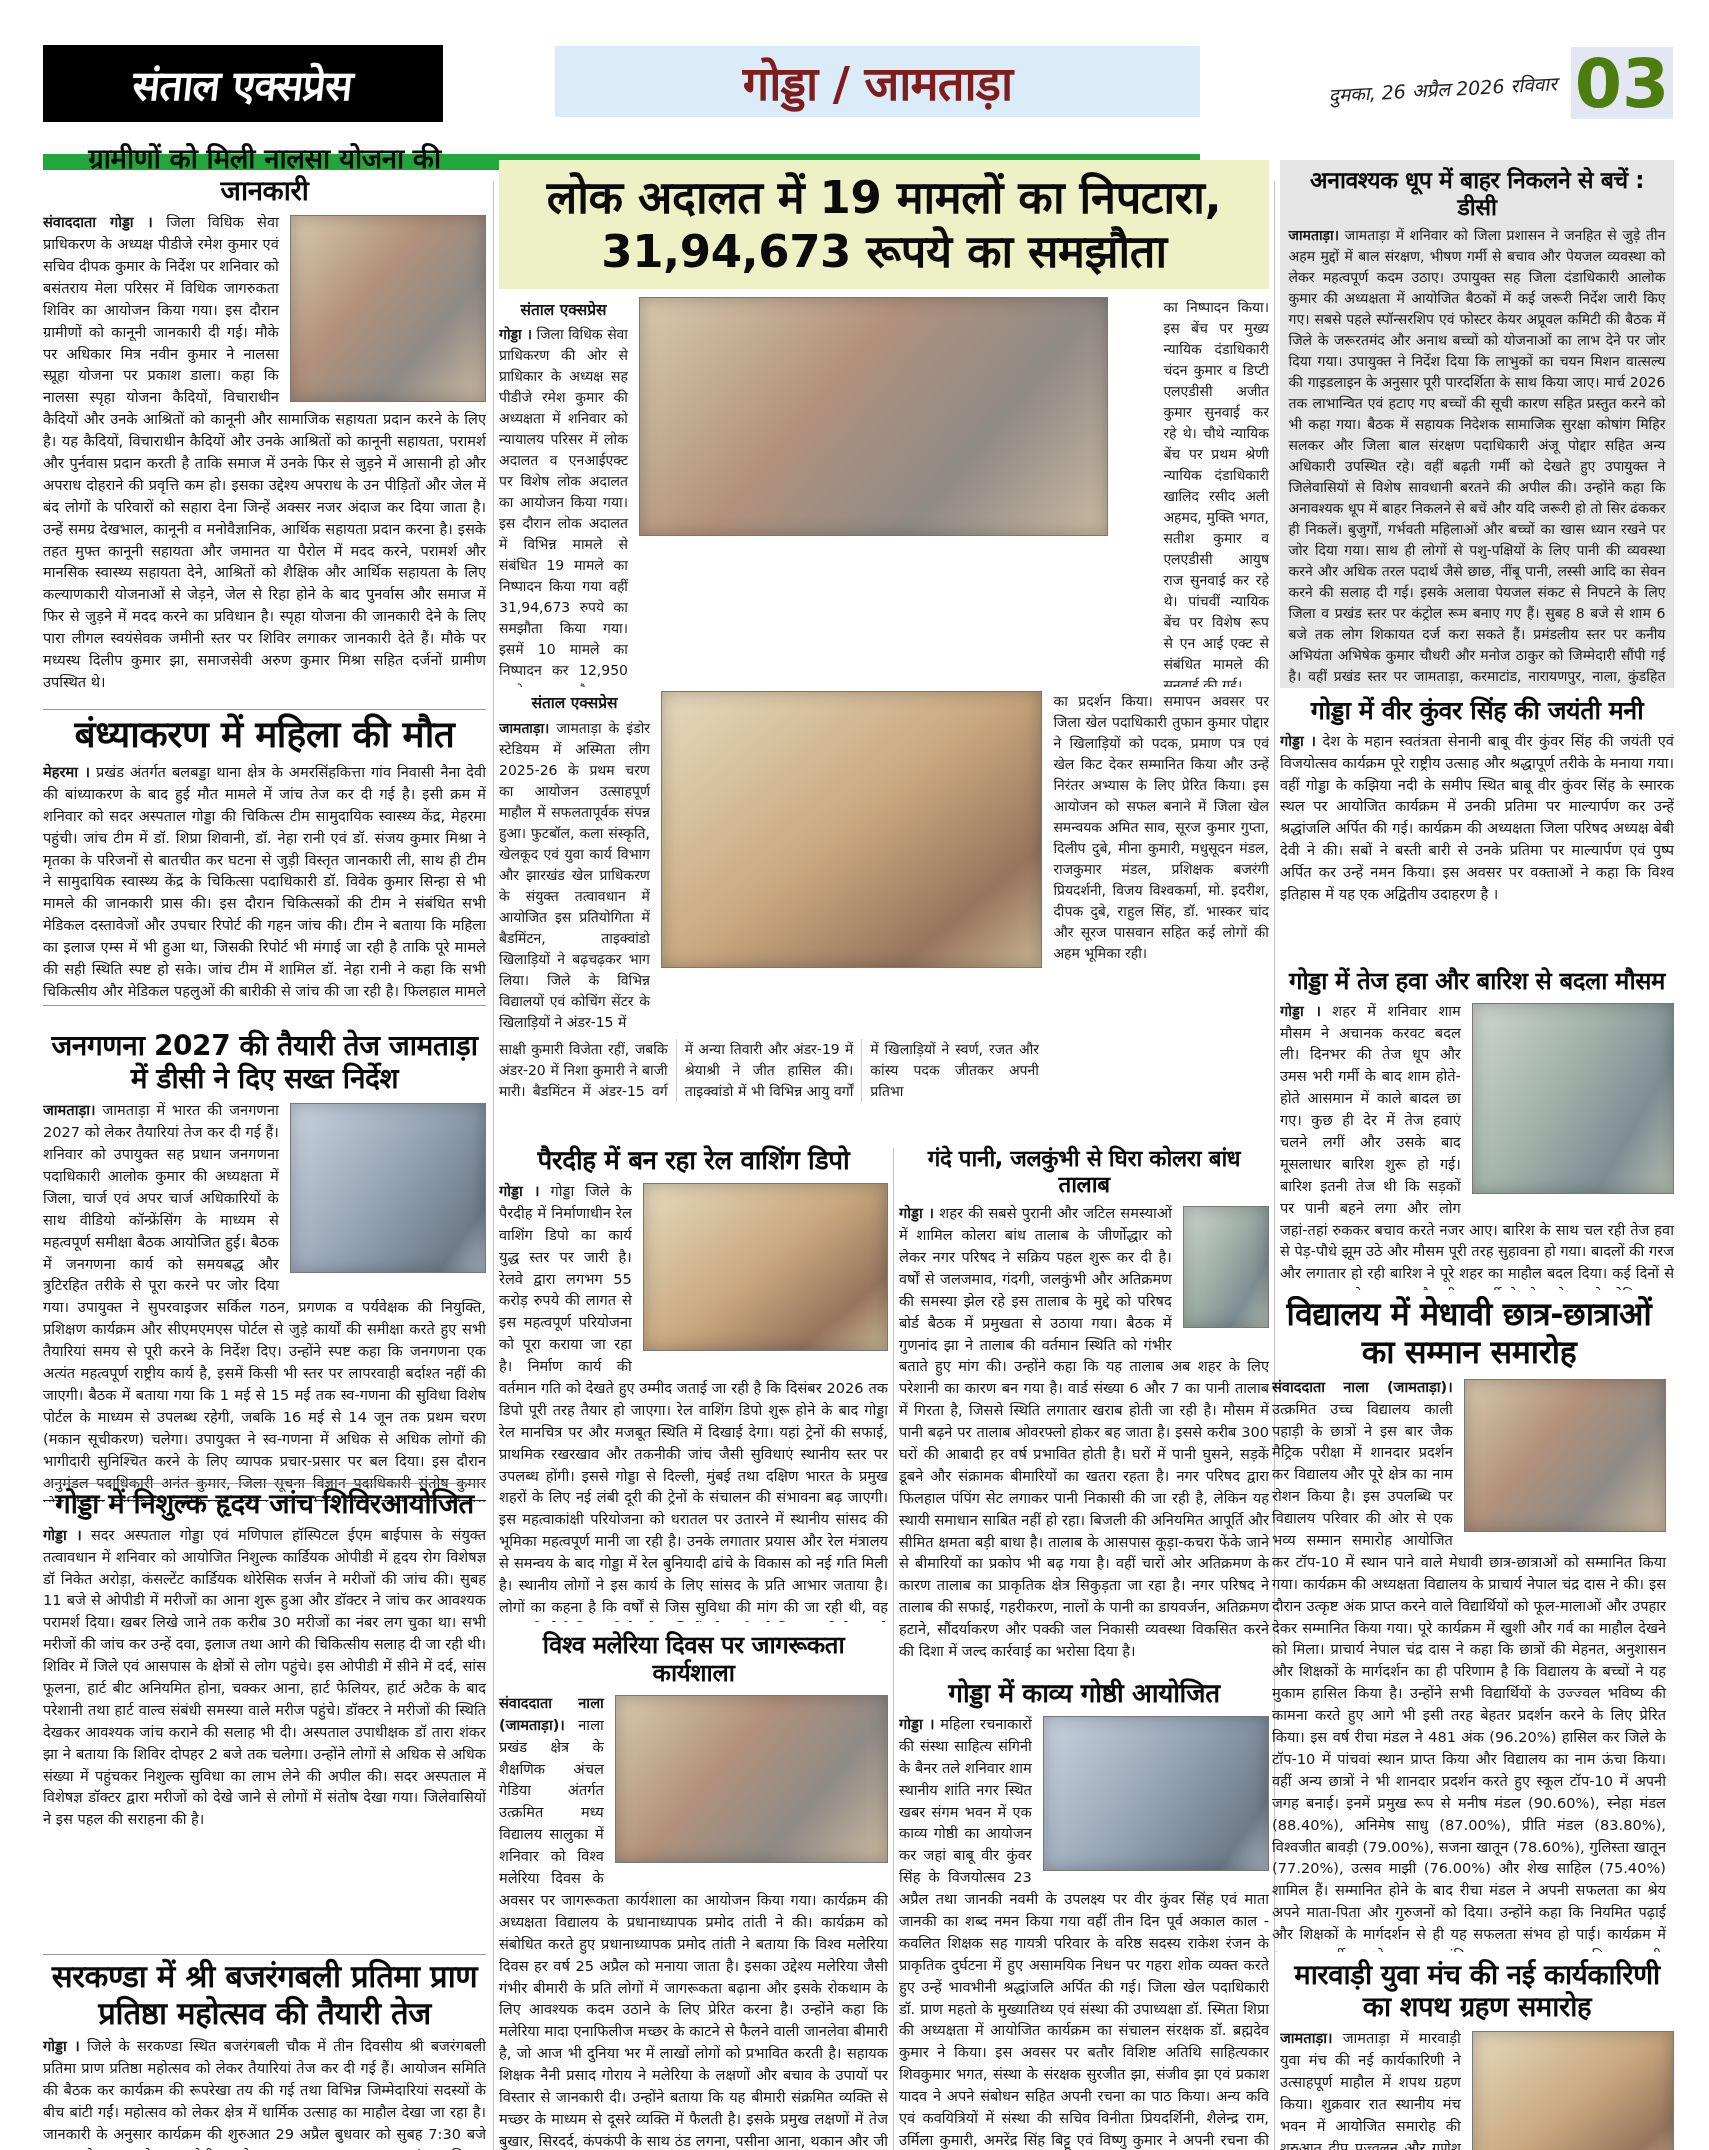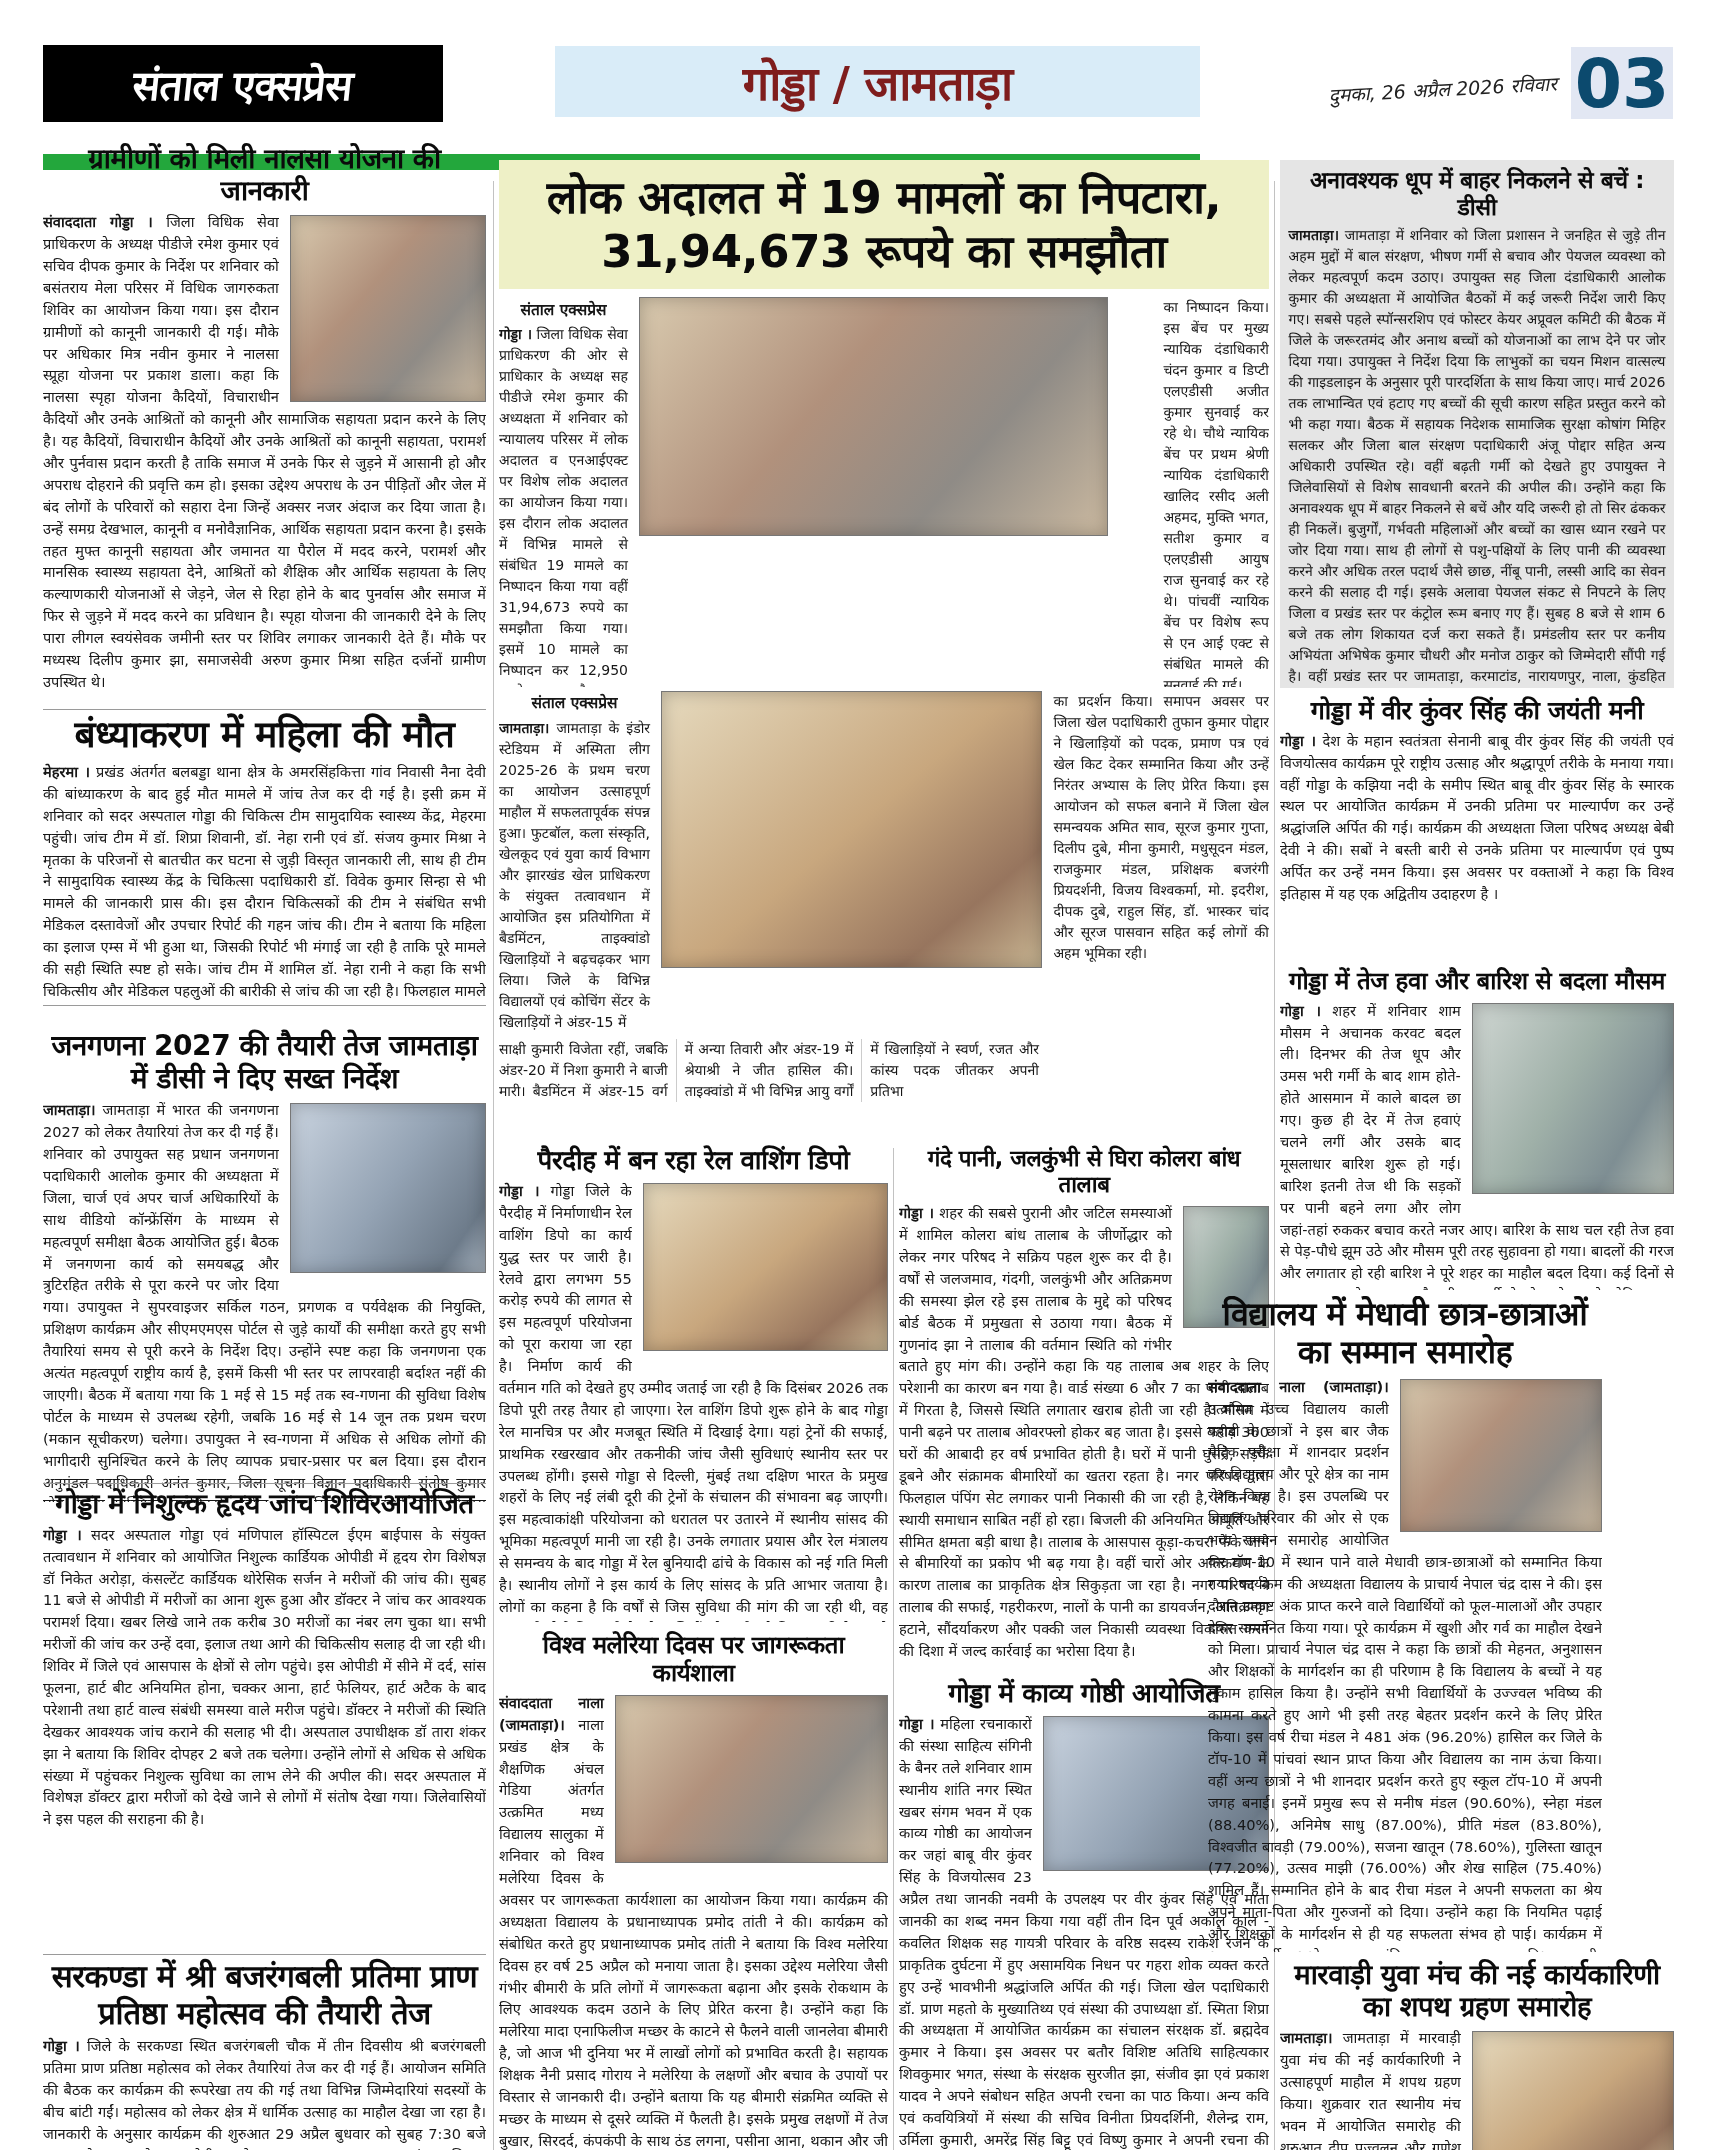--- a/index.html
+++ b/index.html
@@ -21,21 +21,21 @@
   .row{display:flex;gap:11.2px;}
   .cols3{column-count:3;column-gap:17px;column-rule:0.4px solid #ccc;}
   .hlbox{background:#eef0c6;display:flex;align-items:center;justify-content:center;padding:6px 17px;box-sizing:border-box;}
   .greenbg{background:#e5e5e5;padding:6.9px 8.6px;box-sizing:border-box;}
   .masthead{background:#000;color:#fff;display:flex;align-items:center;justify-content:center;}
   .masthead span{font-size:41px;font-weight:bold;transform:skewX(-6deg);letter-spacing:-0.9px;}
   .sectionbox{background:#d9ecf8;display:flex;align-items:center;justify-content:center;}
   .sectionbox span{font-size:47px;font-weight:bold;letter-spacing:-0.9px;color:#7f1d1d;}
   .dateline-top{font-size:19px;font-style:italic;transform:rotate(-3deg);color:#222;text-align:right;}
   .pagenum{background:#e2e7f3;display:flex;align-items:center;justify-content:center;
-           font-size:68px;font-weight:bold;color:#0c4a6e;}
+           font-size:68px;font-weight:bold;color:#4d7c0f;}
   .greenbar{background:#23a73c;}
   .vline{width:0.9px;background:#c2c2c2;}
   .hline{height:0.9px;background:#9a9a9a;}
 </style>
 </head>
 <body>
 
 <div id="page">
 
   <div class="abs masthead" style="left:43px;top:45px;width:400px;height:77px;">
@@ -153,21 +153,21 @@
     <h2 class="hl" style="font-size:25px;">गोड्डा में वीर कुंवर सिंह की जयंती मनी</h2>
     <p class="bodytxt"><span class="dl">गोड्डा ।</span> <span>देश के महान स्वतंत्रता सेनानी बाबू वीर कुंवर सिंह की जयंती एवं विजयोत्सव कार्यक्रम पूरे राष्ट्रीय उत्साह और श्रद्धापूर्ण तरीके के मनाया गया। वहीं गोड्डा के कझिया नदी के समीप स्थित बाबू वीर कुंवर सिंह के स्मारक स्थल पर आयोजित कार्यक्रम में उनकी प्रतिमा पर माल्यार्पण कर उन्हें श्रद्धांजलि अर्पित की गई। कार्यक्रम की अध्यक्षता जिला परिषद अध्यक्ष बेबी देवी ने की। सबों ने बस्ती बारी से उनके प्रतिमा पर माल्यार्पण एवं पुष्प अर्पित कर उन्हें नमन किया। इस अवसर पर वक्ताओं ने कहा कि विश्व इतिहास में यह एक अद्वितीय उदाहरण है ।</span></p>
   </section>
 
   <section class="art" style="left:1280px;top:967px;width:394px;height:323px;">
     <h2 class="hl" style="font-size:24px;">गोड्डा में तेज हवा और बारिश से बदला मौसम</h2>
     <div class="photo pB ph-r" style="width:200px;height:189px;"></div>
     <p class="bodytxt"><span class="dl">गोड्डा ।</span> <span>शहर में शनिवार शाम मौसम ने अचानक करवट बदल ली। दिनभर की तेज धूप और उमस भरी गर्मी के बाद शाम होते-होते आसमान में काले बादल छा गए। कुछ ही देर में तेज हवाएं चलने लगीं और उसके बाद मूसलाधार बारिश शुरू हो गई। बारिश इतनी तेज थी कि सड़कों पर पानी बहने लगा और लोग जहां-तहां रुककर बचाव करते नजर आए। बारिश के साथ चल रही तेज हवा से पेड़-पौधे झूम उठे और मौसम पूरी तरह सुहावना हो गया। बादलों की गरज और लगातार हो रही बारिश ने पूरे शहर का माहौल बदल दिया। कई दिनों से लगातार बढ़ रहे तापमान और भीषण गर्मी से लोग परेशान थे, लेकिन शाम की इस बारिश ने लोगों को बड़ी राहत दी। बारिश शुरू होते ही बच्चों और युवाओं में खुशी देखी गई। कई लोग घरों की छतों और बालकनी से बारिश का आनंद लेते नजर आए, वहीं राहगीरों ने दुकानों और छज्जों के नीचे शरण ली। मौसम में आए इस बदलाव से किसानों के चेहरे भी खिल उठे। लोगों का कहना है कि अगर इसी तरह बीच-बीच में बारिश होती रही तो गर्मी से राहत मिलेगी और मौसम संतुलित बना रहेगा।</span></p>
   </section>
 
-  <section class="art" style="left:1208px;top:1296px;width:394px;height:656px;">
+  <section class="art" style="left:1272px;top:1296px;width:394px;height:656px;">
     <h2 class="hl" style="font-size:32px;">विद्यालय में मेधावी छात्र-छात्राओं का सम्मान समारोह</h2>
     <div class="photo pA ph-r" style="width:200px;height:151px;"></div>
     <p class="bodytxt"><span class="dl">संवाददाता नाला (जामताड़ा)।</span> <span>उत्क्रमित उच्च विद्यालय काली पहाड़ी के छात्रों ने इस बार जैक मैट्रिक परीक्षा में शानदार प्रदर्शन कर विद्यालय और पूरे क्षेत्र का नाम रोशन किया है। इस उपलब्धि पर विद्यालय परिवार की ओर से एक भव्य सम्मान समारोह आयोजित कर टॉप-10 में स्थान पाने वाले मेधावी छात्र-छात्राओं को सम्मानित किया गया। कार्यक्रम की अध्यक्षता विद्यालय के प्राचार्य नेपाल चंद्र दास ने की। इस दौरान उत्कृष्ट अंक प्राप्त करने वाले विद्यार्थियों को फूल-मालाओं और उपहार देकर सम्मानित किया गया। पूरे कार्यक्रम में खुशी और गर्व का माहौल देखने को मिला। प्राचार्य नेपाल चंद्र दास ने कहा कि छात्रों की मेहनत, अनुशासन और शिक्षकों के मार्गदर्शन का ही परिणाम है कि विद्यालय के बच्चों ने यह मुकाम हासिल किया है। उन्होंने सभी विद्यार्थियों के उज्ज्वल भविष्य की कामना करते हुए आगे भी इसी तरह बेहतर प्रदर्शन करने के लिए प्रेरित किया। इस वर्ष रीचा मंडल ने 481 अंक (96.20%) हासिल कर जिले के टॉप-10 में पांचवां स्थान प्राप्त किया और विद्यालय का नाम ऊंचा किया। वहीं अन्य छात्रों ने भी शानदार प्रदर्शन करते हुए स्कूल टॉप-10 में अपनी जगह बनाई। इनमें प्रमुख रूप से मनीष मंडल (90.60%), स्नेहा मंडल (88.40%), अनिमेष साधु (87.00%), प्रीति मंडल (83.80%), विश्वजीत बावड़ी (79.00%), सजना खातून (78.60%), गुलिस्ता खातून (77.20%), उत्सव माझी (76.00%) और शेख साहिल (75.40%) शामिल हैं। सम्मानित होने के बाद रीचा मंडल ने अपनी सफलता का श्रेय अपने माता-पिता और गुरुजनों को दिया। उन्होंने कहा कि नियमित पढ़ाई और शिक्षकों के मार्गदर्शन से ही यह सफलता संभव हो पाई। कार्यक्रम में अनूप मुखर्जी, अशोक कुमार पंडित, दयामय लायक, प्रतिभा कुमारी, उज्जवल महतो, मौजम हसन, रूपाली मंडल सहित विद्यालय परिवार के कई सदस्य मौजूद रहे।</span></p>
   </section>
 
   <section class="art" style="left:1280px;top:1958px;width:394px;height:365px;">
     <h2 class="hl" style="font-size:27.5px;">मारवाड़ी युवा मंच की नई कार्यकारिणी का शपथ ग्रहण समारोह</h2>
     <div class="photo pC ph-r" style="width:200px;height:153px;"></div>
     <p class="bodytxt"><span class="dl">जामताड़ा।</span> <span>जामताड़ा में मारवाड़ी युवा मंच की नई कार्यकारिणी ने उत्साहपूर्ण माहौल में शपथ ग्रहण किया। शुक्रवार रात स्थानीय मंच भवन में आयोजित समारोह की शुरुआत दीप प्रज्वलन और गणेश वंदना के साथ हुई। निवर्तमान अध्यक्ष प्रदीप अग्रवाल ने नए अध्यक्ष जतिन परसुरामका को पद एवं गोपनीयता की शपथ दिलाई। इसके बाद अध्यक्ष जतिन परसुरामका ने अभिषेक डोकानिया को सचिव और सूरज अग्रवाल को कोषाध्यक्ष पद की शपथ दिलाई, वहीं अन्य सदस्यों ने भी अपने-अपने दायित्व ग्रहण किए। कार्यक्रम में प्रदीप अग्रवाल, जतिन परसुरामका, अभिषेक डोकानिया और सूरज अग्रवाल समेत कई सदस्य मौजूद रहे। अपने संबोधन में जतिन परसुरामका ने सेवा कार्यों को विस्तार देने की बात कही। उन्होंने बताया कि नई टीम स्वास्थ्य, पर्यावरण और गर्मी में पेयजल व्यवस्था जैसे कार्यों पर विशेष ध्यान देगी। कार्यक्रम के अंत में सचिव अभिषेक डोकानिया ने धन्यवाद ज्ञापन किया और राष्ट्रगान के साथ समारोह का समापन हुआ।</span></p>
   </section>

